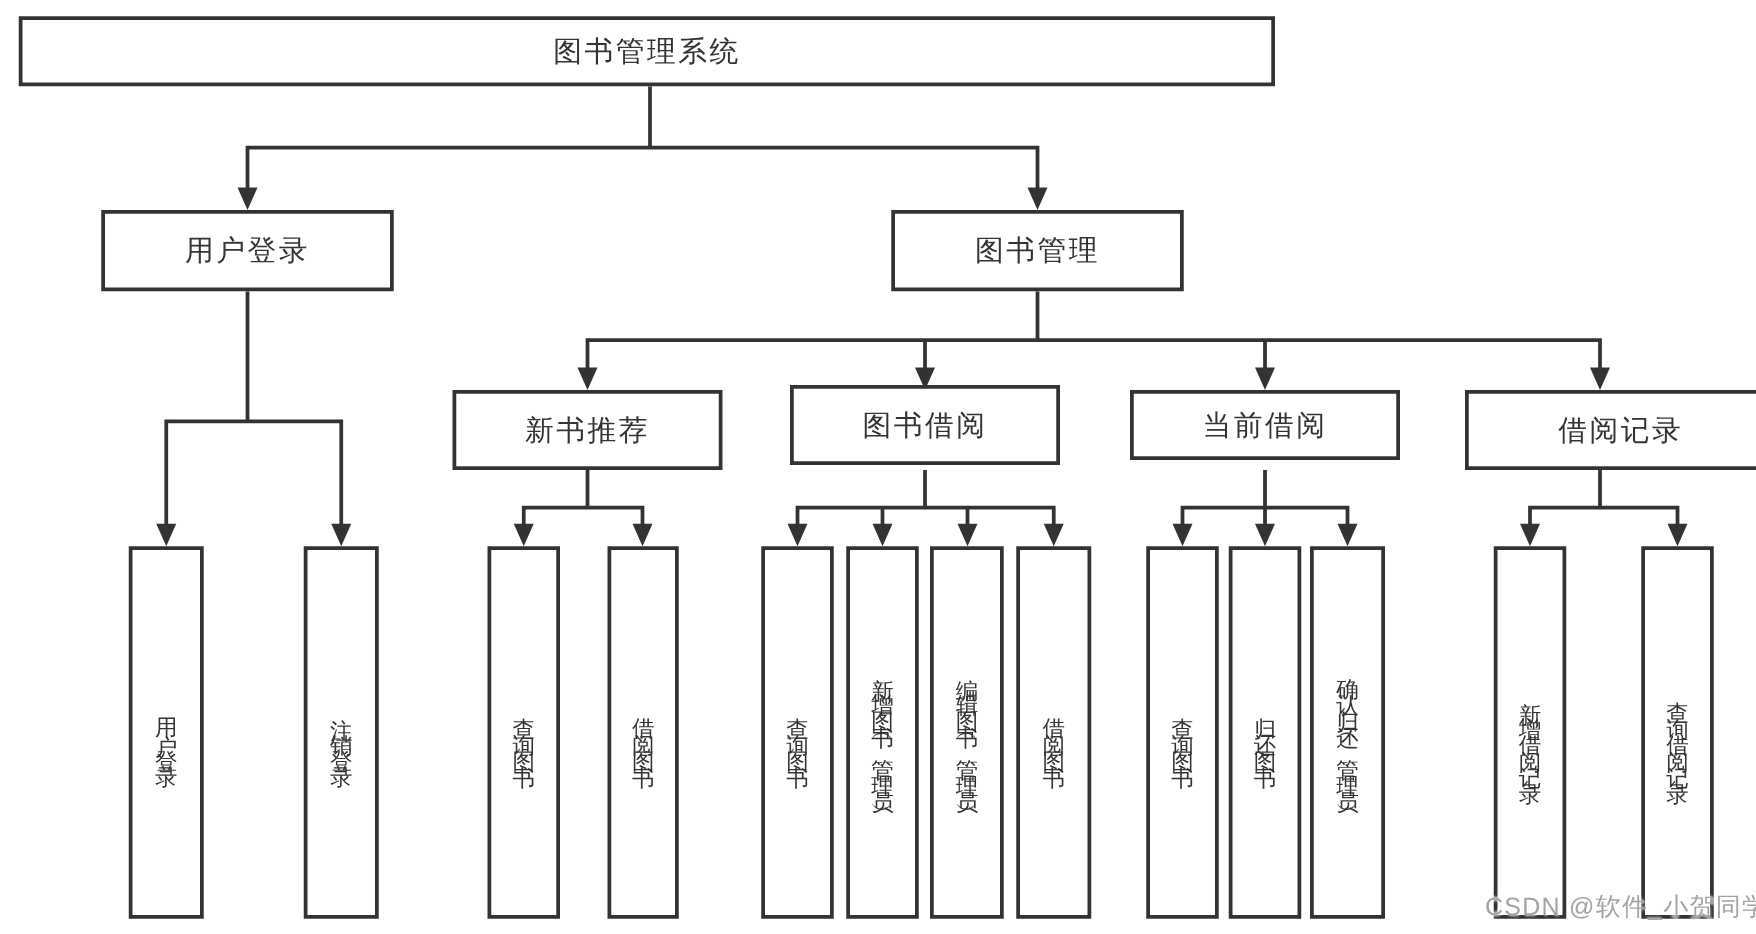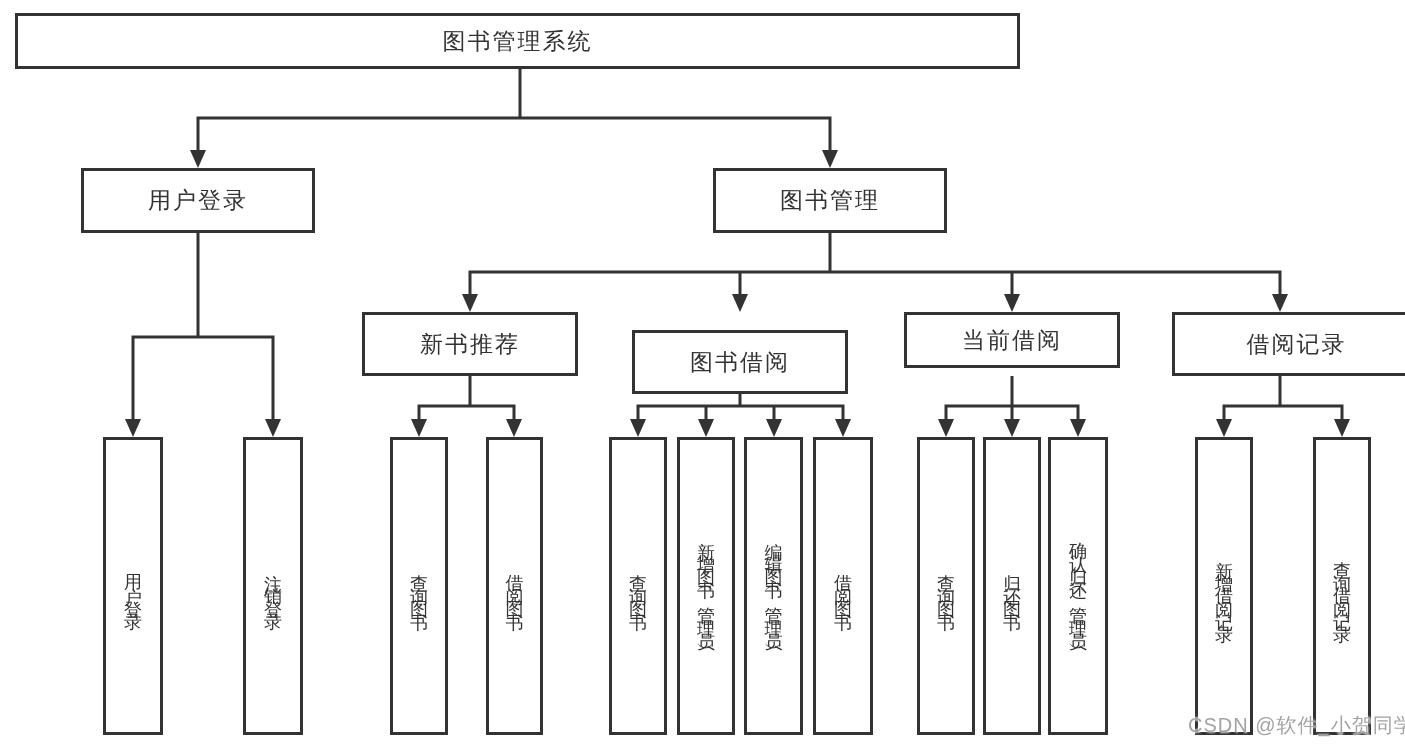--- a/index.html
+++ b/index.html
@@ -125,21 +125,21 @@
       M1216 419 L1232 419 L1224 437 Z
       M1334 419 L1350 419 L1342 437 Z"></path>
   </svg>
 
   <div class="box hlabel" style="left:15px;top:13px;width:1005px;height:56px;">图书管理系统</div>
 
   <div class="box hlabel" style="left:81px;top:168px;width:234px;height:65px;">用户登录</div>
   <div class="box hlabel" style="left:713px;top:168px;width:234px;height:65px;">图书管理</div>
 
   <div class="box hlabel" style="left:362px;top:312px;width:216px;height:64px;">新书推荐</div>
-  <div class="box hlabel" style="left:632px;top:330px;width:216px;height:64px;">图书借阅</div>
+  <div class="box hlabel" style="left:632px;top:308px;width:216px;height:64px;">图书借阅</div>
   <div class="box hlabel" style="left:904px;top:312px;width:216px;height:56px;">当前借阅</div>
   <div class="box hlabel" style="left:1172px;top:312px;width:249px;height:64px;">借阅记录</div>
 
   <div class="box leaf" style="left:103px;top:437px;width:60px;height:298px;">用户登录</div>
   <div class="box leaf" style="left:243px;top:437px;width:60px;height:298px;">注销登录</div>
 
   <div class="box leaf" style="left:390px;top:437px;width:58px;height:298px;">查询图书</div>
   <div class="box leaf" style="left:486px;top:437px;width:57px;height:298px;">借阅图书</div>
 
   <div class="box leaf" style="left:609px;top:437px;width:58px;height:298px;">查询图书</div>

